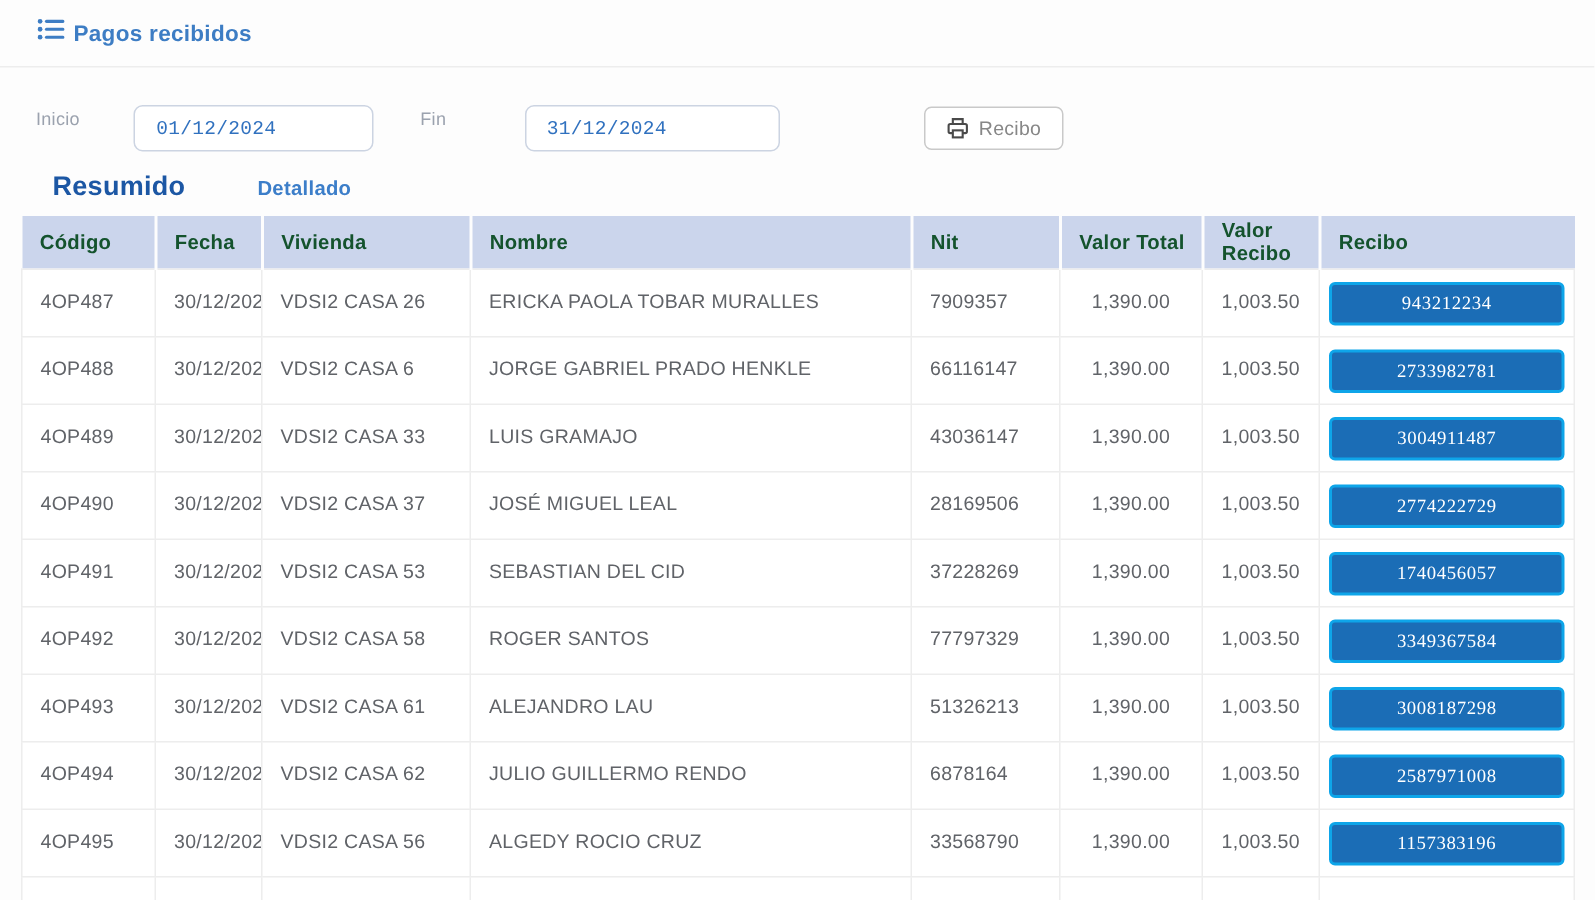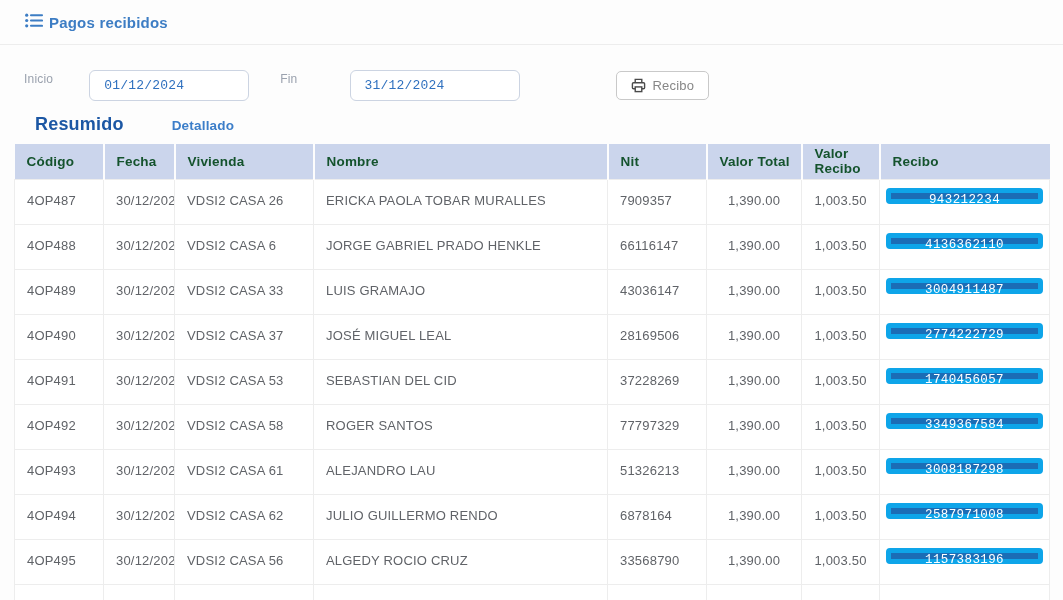--- a/index.html
+++ b/index.html
@@ -51,22 +51,22 @@
   thead th:last-child { border-right:none; }
   tbody td {
     border:1px solid #ededed; background:#fff;
     color:#606368; font-size:13px; height:45px;
     padding:13px 12px 0 12px; vertical-align:top;
     white-space:nowrap; overflow:hidden;
   }
   tbody td.num { text-align:center; }
   tbody td.recibo-cell { padding:8px 6px 0 6px; }
   .recibo-btn {
-    width:100%; height:16px; background:#1b6db6; border:5px solid #0ea5e9;
-    border-radius:4px; color:#fff; font-size:12.5px; font-family:Liberation Mono, monospace;
+    width:100%; height:29px; background:#1b6db6; border:2px solid #0ea5e9;
+    border-radius:4px; color:#fff; font-size:12.5px; font-family:Liberation Serif, serif;
     letter-spacing:.4px; cursor:pointer;
   }
   tr.partial td { height:45px; }
 </style>
 </head>
 <body>
 
 <div class="topbar">
   <span>
     <svg width="18" height="15" viewBox="0 0 18 15" fill="none">
@@ -139,21 +139,21 @@
           <td class="recibo-cell"><button class="recibo-btn">943212234</button></td>
         </tr>
         <tr>
           <td>4OP488</td>
           <td>30/12/2024</td>
           <td>VDSI2 CASA 6</td>
           <td>JORGE GABRIEL PRADO HENKLE</td>
           <td>66116147</td>
           <td class="num">1,390.00</td>
           <td class="num">1,003.50</td>
-          <td class="recibo-cell"><button class="recibo-btn">4136362110</button></td>
+          <td class="recibo-cell"><button class="recibo-btn">2733982781</button></td>
         </tr>
         <tr>
           <td>4OP489</td>
           <td>30/12/2024</td>
           <td>VDSI2 CASA 33</td>
           <td>LUIS GRAMAJO</td>
           <td>43036147</td>
           <td class="num">1,390.00</td>
           <td class="num">1,003.50</td>
           <td class="recibo-cell"><button class="recibo-btn">3004911487</button></td>

